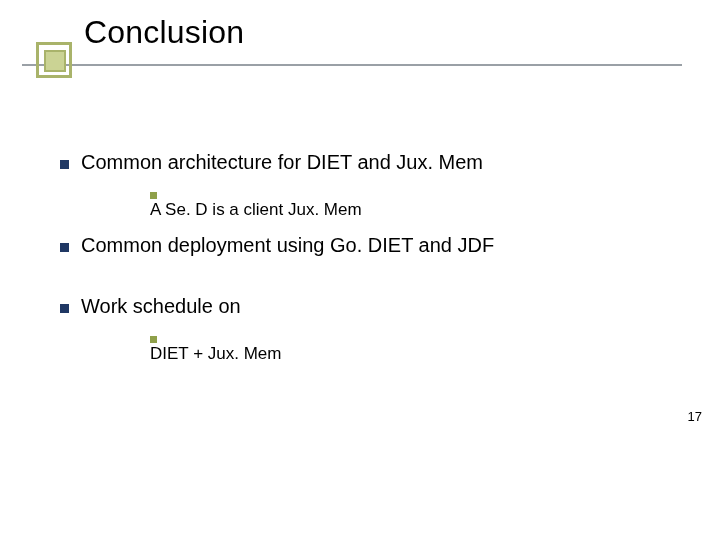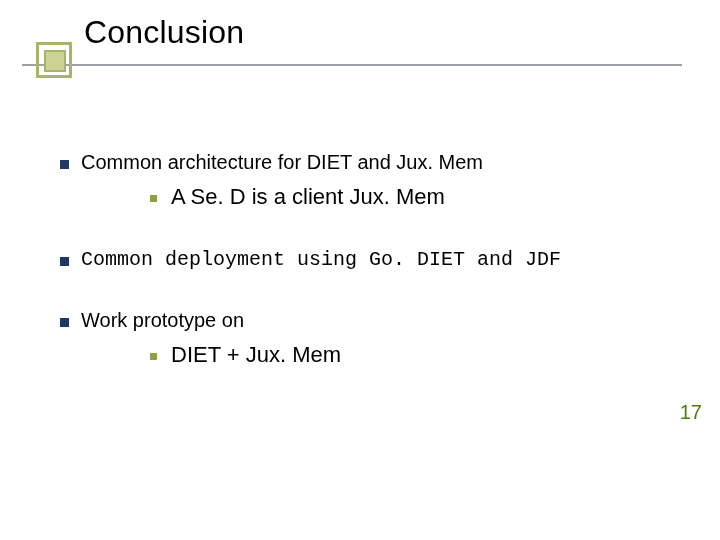--- a/index.html
+++ b/index.html
@@ -66,21 +66,21 @@
   }
 
   .bullet-row {
     display: flex;
     align-items: flex-start;
     line-height: 1.25;
   }
   .lvl1 { margin-left: 0; margin-top: 0; font-size: 20px; }
   .lvl1 + .lvl1-group, .group + .group { margin-top: 26px; }
   .group { }
-  .lvl2 { margin-left: 90px; font-size: 22px; margin-top: 8px; }
+  .lvl2 { margin-left: 90px; font-size: 17px; margin-top: 8px; flex-direction: column; }
   .lvl2 + .lvl2 { margin-top: 6px; }
 
   .sq {
     flex: 0 0 auto;
     margin-top: 0.5em;
     margin-right: 12px;
   }
   .sq-lg {
     width: 9px; height: 9px; background: #203864; 
   }
@@ -88,22 +88,22 @@
     width: 7px; height: 7px; background: #8fa04a; 
     margin-top: 0.55em;
     margin-right: 14px;
   }
   .txt { flex: 1 1 auto; }
 
   .page-num {
     position: absolute;
     right: 18px;
     bottom: 14px;
-    font-size: 20px;
-    color: #4d7c0f;
+    font-size: 13px;
+    color: #000000;
   }
 </style>
 </head>
 <body>
 
 <div class="slide">
 
   <div class="title-wrap">
     <div class="title-underline"></div>
     <div class="deco-outer"></div>
@@ -117,31 +117,31 @@
       <div class="bullet-row lvl1">
         <span class="sq sq-lg"></span>
         <span class="txt">Common architecture for DIET and Jux. Mem</span>
       </div>
       <div class="bullet-row lvl2">
         <span class="sq sq-sm"></span>
         <span class="txt">A Se. D is a client Jux. Mem</span>
       </div>
     </div>
 
-    <div class="group" style="margin-top:36px;font-family:Liberation Mono, monospace;">
+    <div class="group" style="margin-top:12px;">
       <div class="bullet-row lvl1">
         <span class="sq sq-lg"></span>
         <span class="txt">Common deployment using Go. DIET and JDF</span>
       </div>
     </div>
 
     <div class="group" style="margin-top:36px;">
       <div class="bullet-row lvl1">
         <span class="sq sq-lg"></span>
-        <span class="txt">Work prototype on</span>
+        <span class="txt">Work schedule on</span>
       </div>
       <div class="bullet-row lvl2">
         <span class="sq sq-sm"></span>
         <span class="txt">DIET + Jux. Mem</span>
       </div>
     </div>
 
   </div>
 
   <div class="page-num">17</div>

